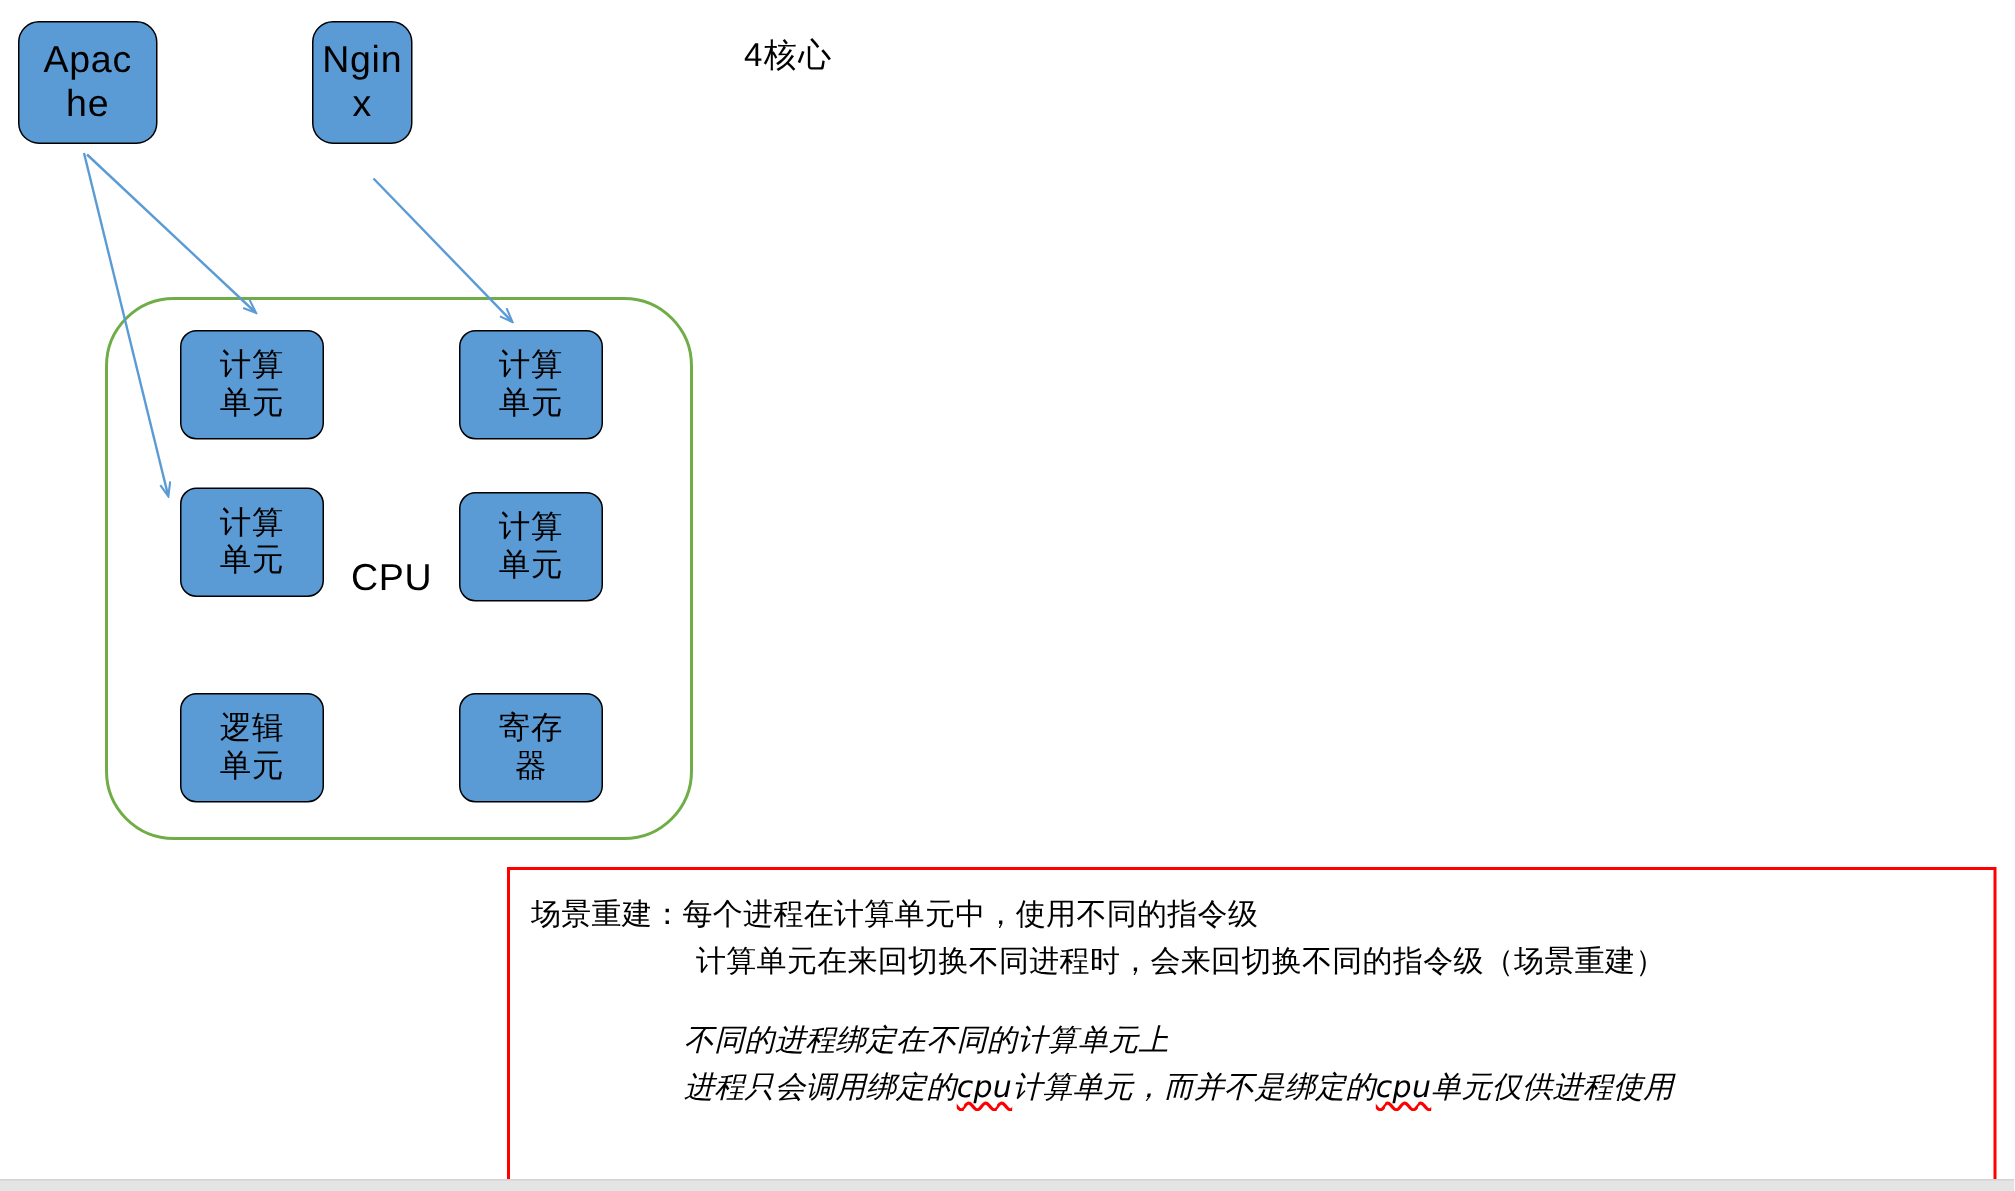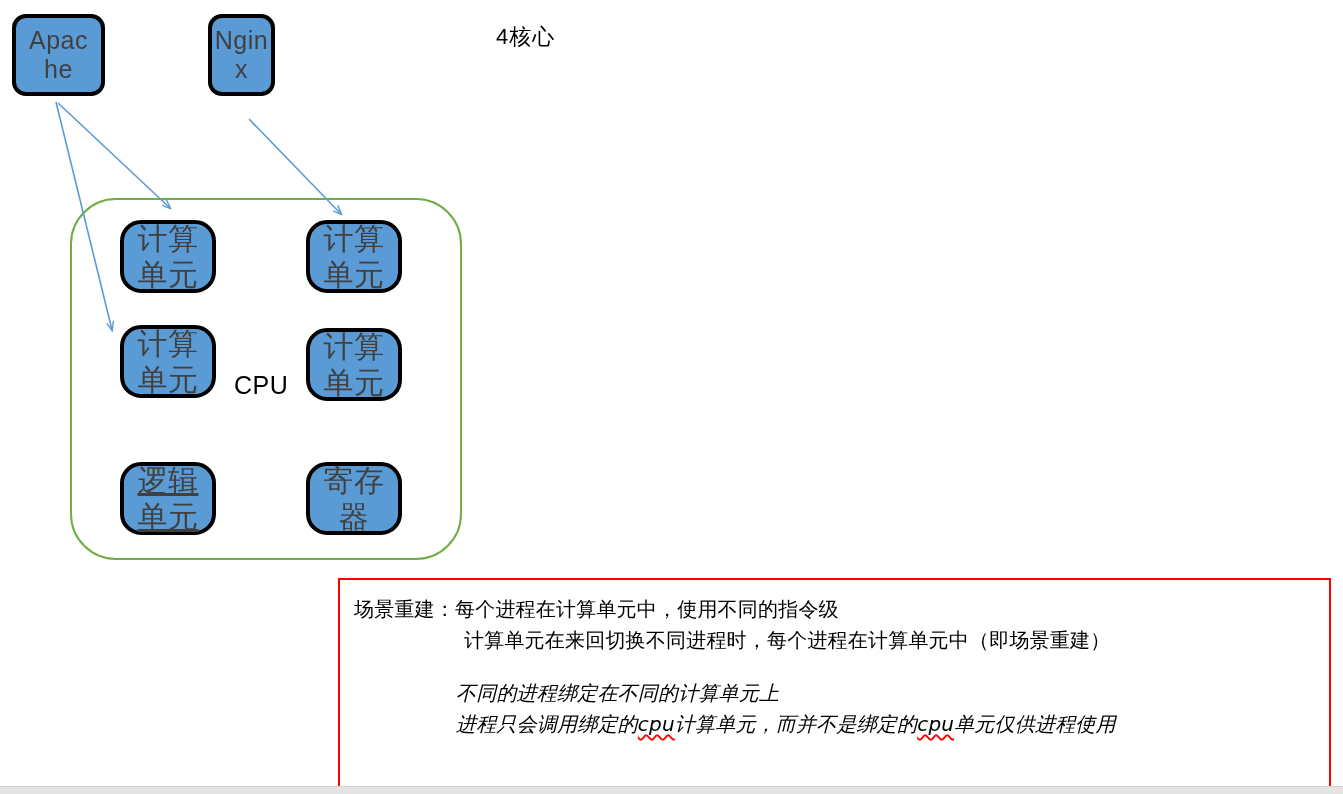--- a/index.html
+++ b/index.html
@@ -17,39 +17,39 @@
     height: 794px;
     background: #ffffff;
     overflow: hidden;
   }
 
   
   .node {
     position: absolute;
     box-sizing: border-box;
     background: #5B9BD5;
-    border: 4px solid #000000;
+    border: 1px solid #000000;
     border-radius: 12px;
-    color: #404040;
+    color: #000000;
     display: flex;
     align-items: center;
     justify-content: center;
     text-align: center;
     line-height: 1.18;
     white-space: pre-line;
     letter-spacing: 0.5px;
     user-select: none;
   }
   .node-src {
     font-size: 25px;
     border-radius: 14px;
   }
   .node-unit {
-    font-size: 30px;
-    border-radius: 21px;
+    font-size: 21px;
+    border-radius: 11px;
   }
 
   
   #cpu-container {
     position: absolute;
     box-sizing: border-box;
     border: 2px solid #70AD47;
     border-radius: 46px;
     background: transparent;
   }
@@ -134,21 +134,21 @@
 
   <div class="node node-unit" style="left:306px; top:220px; width:96px; height:73px;">计算
 单元</div>
 
   <div class="node node-unit" style="left:120px; top:325px; width:96px; height:73px;">计算
 单元</div>
 
   <div class="node node-unit" style="left:306px; top:328px; width:96px; height:73px;">计算
 单元</div>
 
-  <div class="node node-unit" style="left:120px; top:462px; width:96px; height:73px;text-decoration:underline;">逻辑
+  <div class="node node-unit" style="left:120px; top:462px; width:96px; height:73px;">逻辑
 单元</div>
 
   <div class="node node-unit" style="left:306px; top:462px; width:96px; height:73px;">寄存
 器</div>
 
   <div id="cpu-label" style="left:234px; top:371px;">CPU</div>
 
   <svg id="arrow-layer" viewBox="0 0 1343 794">
     <defs>
       <marker id="ah" markerWidth="11" markerHeight="11" refX="9" refY="4.2" orient="auto" markerUnits="userSpaceOnUse">
@@ -157,21 +157,21 @@
     </defs>
     <line x1="58" y1="103" x2="170" y2="208" stroke="#5B9BD5" stroke-width="1.6" marker-end="url(#ah)"></line>
     <line x1="56" y1="102" x2="112" y2="330" stroke="#5B9BD5" stroke-width="1.6" marker-end="url(#ah)"></line>
     <line x1="249" y1="119" x2="341" y2="214" stroke="#5B9BD5" stroke-width="1.6" marker-end="url(#ah)"></line>
   </svg>
 
   <div id="note-box" style="left:338px; top:578px; width:993px; height:213px;">
 
     <div class="note-line">场景重建：每个进程在计算单元中，使用不同的指令级</div>
 
-    <div class="note-line indent">计算单元在来回切换不同进程时，每个进程在计算单元中（即场景重建）</div>
+    <div class="note-line indent">计算单元在来回切换不同进程时，会来回切换不同的指令级（场景重建）</div>
 
     <div class="note-line blank">&nbsp;</div>
 
 
     <div class="note-line indent-sm">不同的进程绑定在不同的计算单元上</div>
 
     <div class="note-line indent-sm"><span>进程只会调用绑定的</span><span class="sp-err">cpu</span><span>计算单元，而并不是绑定的</span><span class="sp-err">cpu</span><span>单元仅供进程使用</span></div>
   </div>
 
   <div id="bottom-strip" style="top:786px; height:8px;"></div>

